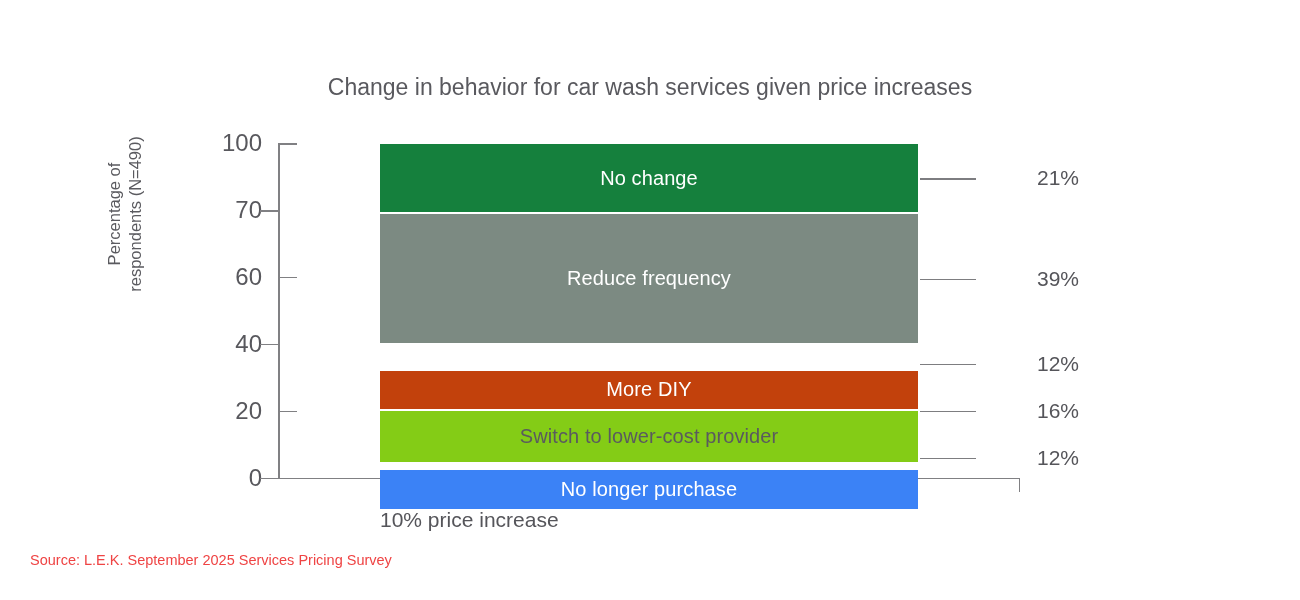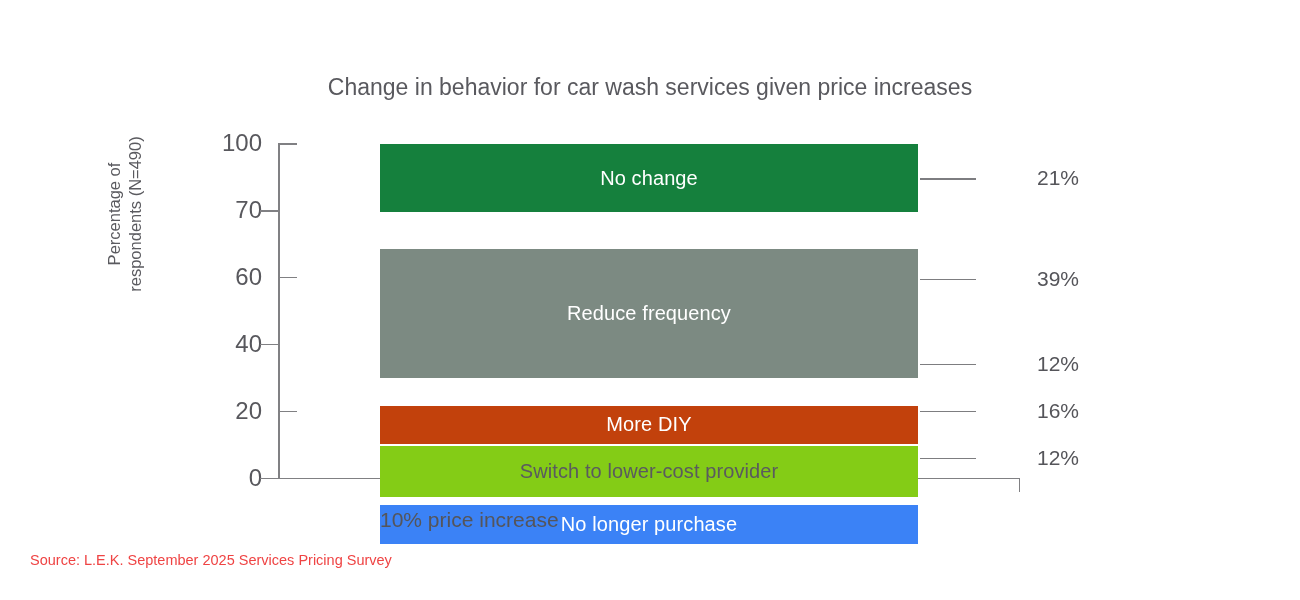--- a/index.html
+++ b/index.html
@@ -202,21 +202,21 @@
         <div class="tick-mark" style="top: 477.6px; left: 260px; width: 19px;"></div>
       </div>
 
     <div class="xaxis-line"></div>
     <div class="xaxis-endcap"></div>
 
     <div class="bar" id="stacked-bar">
         <div class="seg" style="height: 70.266px; background: #15803d;">
           <span class="seg-label" style="color: rgb(255, 255, 255);">No change</span>
         </div>
-        <div class="seg" style="height: 130.494px; background: rgb(124, 138, 130); margin-top: 35px;">
+        <div class="seg" style="height: 130.494px; background: rgb(124, 138, 130);">
           <span class="seg-label" style="color: rgb(255, 255, 255);">Reduce frequency</span>
         </div>
         <div class="seg" style="height: 40.152px; background: #c2410c; margin-top: 26px;">
           <span class="seg-label" style="color: rgb(255, 255, 255);">More DIY</span>
         </div>
         <div class="seg" style="height: 53.536px; background: #84cc16;">
           <span class="seg-label" style="color: rgb(90, 90, 95);">Switch to lower-cost provider</span>
         </div>
         <div class="seg" style="height: 40.152px; background: #3b82f6; margin-top: 6px;">
           <span class="seg-label" style="color: rgb(255, 255, 255);">No longer purchase</span>

